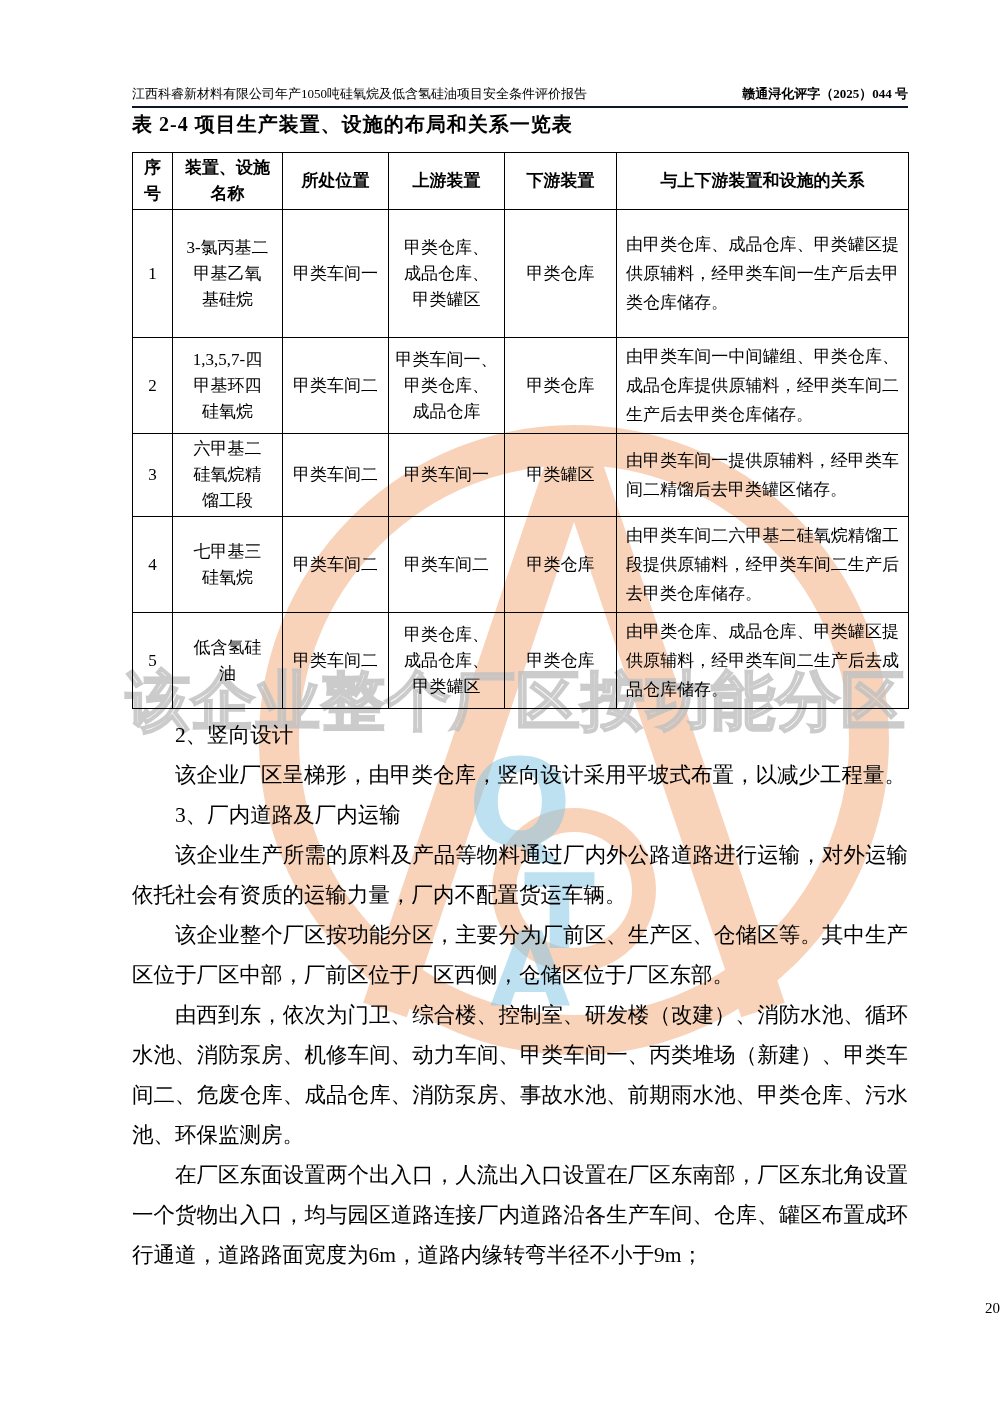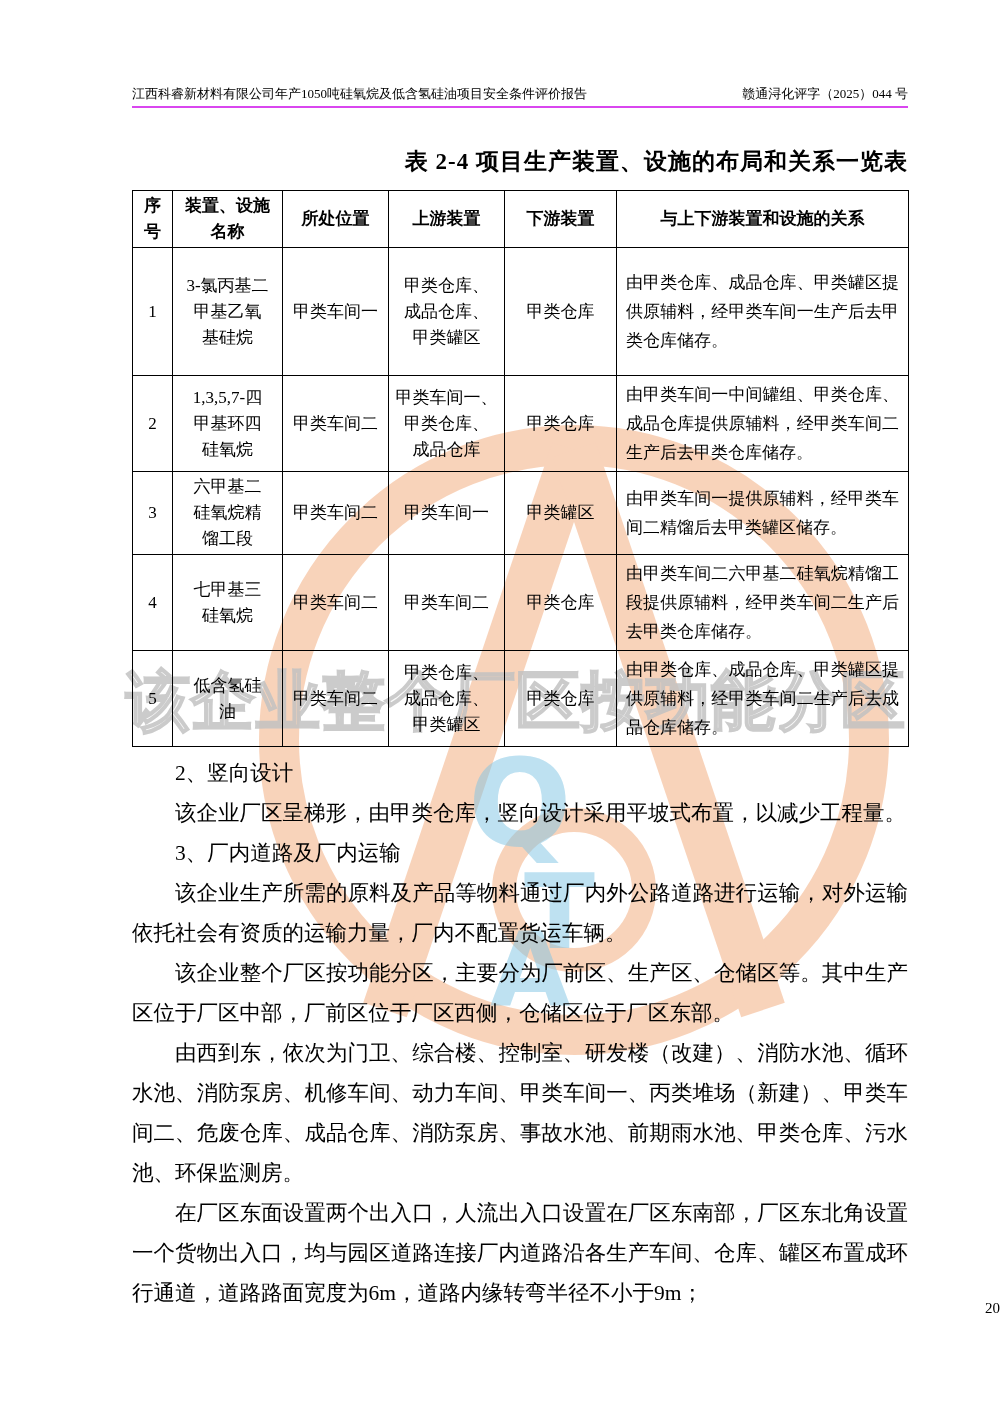--- a/index.html
+++ b/index.html
@@ -22,26 +22,26 @@
     position:absolute; font-family:"DejaVu Sans","Liberation Sans",sans-serif;
     font-weight:bold; color:var(--wm-letter,#7fc4e4); opacity:.5; line-height:1;
   }
   .wm-q { left:468px; top:742px; font-size:122px; }
   .wm-t { left:524px; top:860px; font-size:104px; }
   .wm-a { left:490px; top:918px; font-size:104px; }
   
   .content { position:relative; z-index:1; padding:85px 92px 0 132px; }
   .doc-header {
     display:flex; justify-content:space-between; align-items:flex-end;
-    border-bottom:2px solid #d946ef; padding-bottom:3px; font-size:13px;
+    border-bottom:2px solid #0f172a; padding-bottom:3px; font-size:13px;
   }
-  .doc-header .right { white-space:nowrap; font-weight:normal; }
+  .doc-header .right { white-space:nowrap; font-weight:bold; }
   .doc-title {
-    text-align:right; font-weight:bold; font-size:23px;
-    margin-top:38px; line-height:32px; letter-spacing:1px;
+    text-align:left; font-weight:bold; font-size:20px;
+    line-height:32px; letter-spacing:1px;
   }
   table.layout-table {
     border-collapse:collapse; width:776px; margin-top:12px; table-layout:fixed;
   }
   .layout-table th, .layout-table td {
     border:1px solid #000; text-align:center; vertical-align:middle;
     font-size:17px; line-height:26px; padding:2px 3px;
     white-space:pre-line; background:transparent; overflow:hidden;
   }
   .layout-table th { font-weight:bold; }

